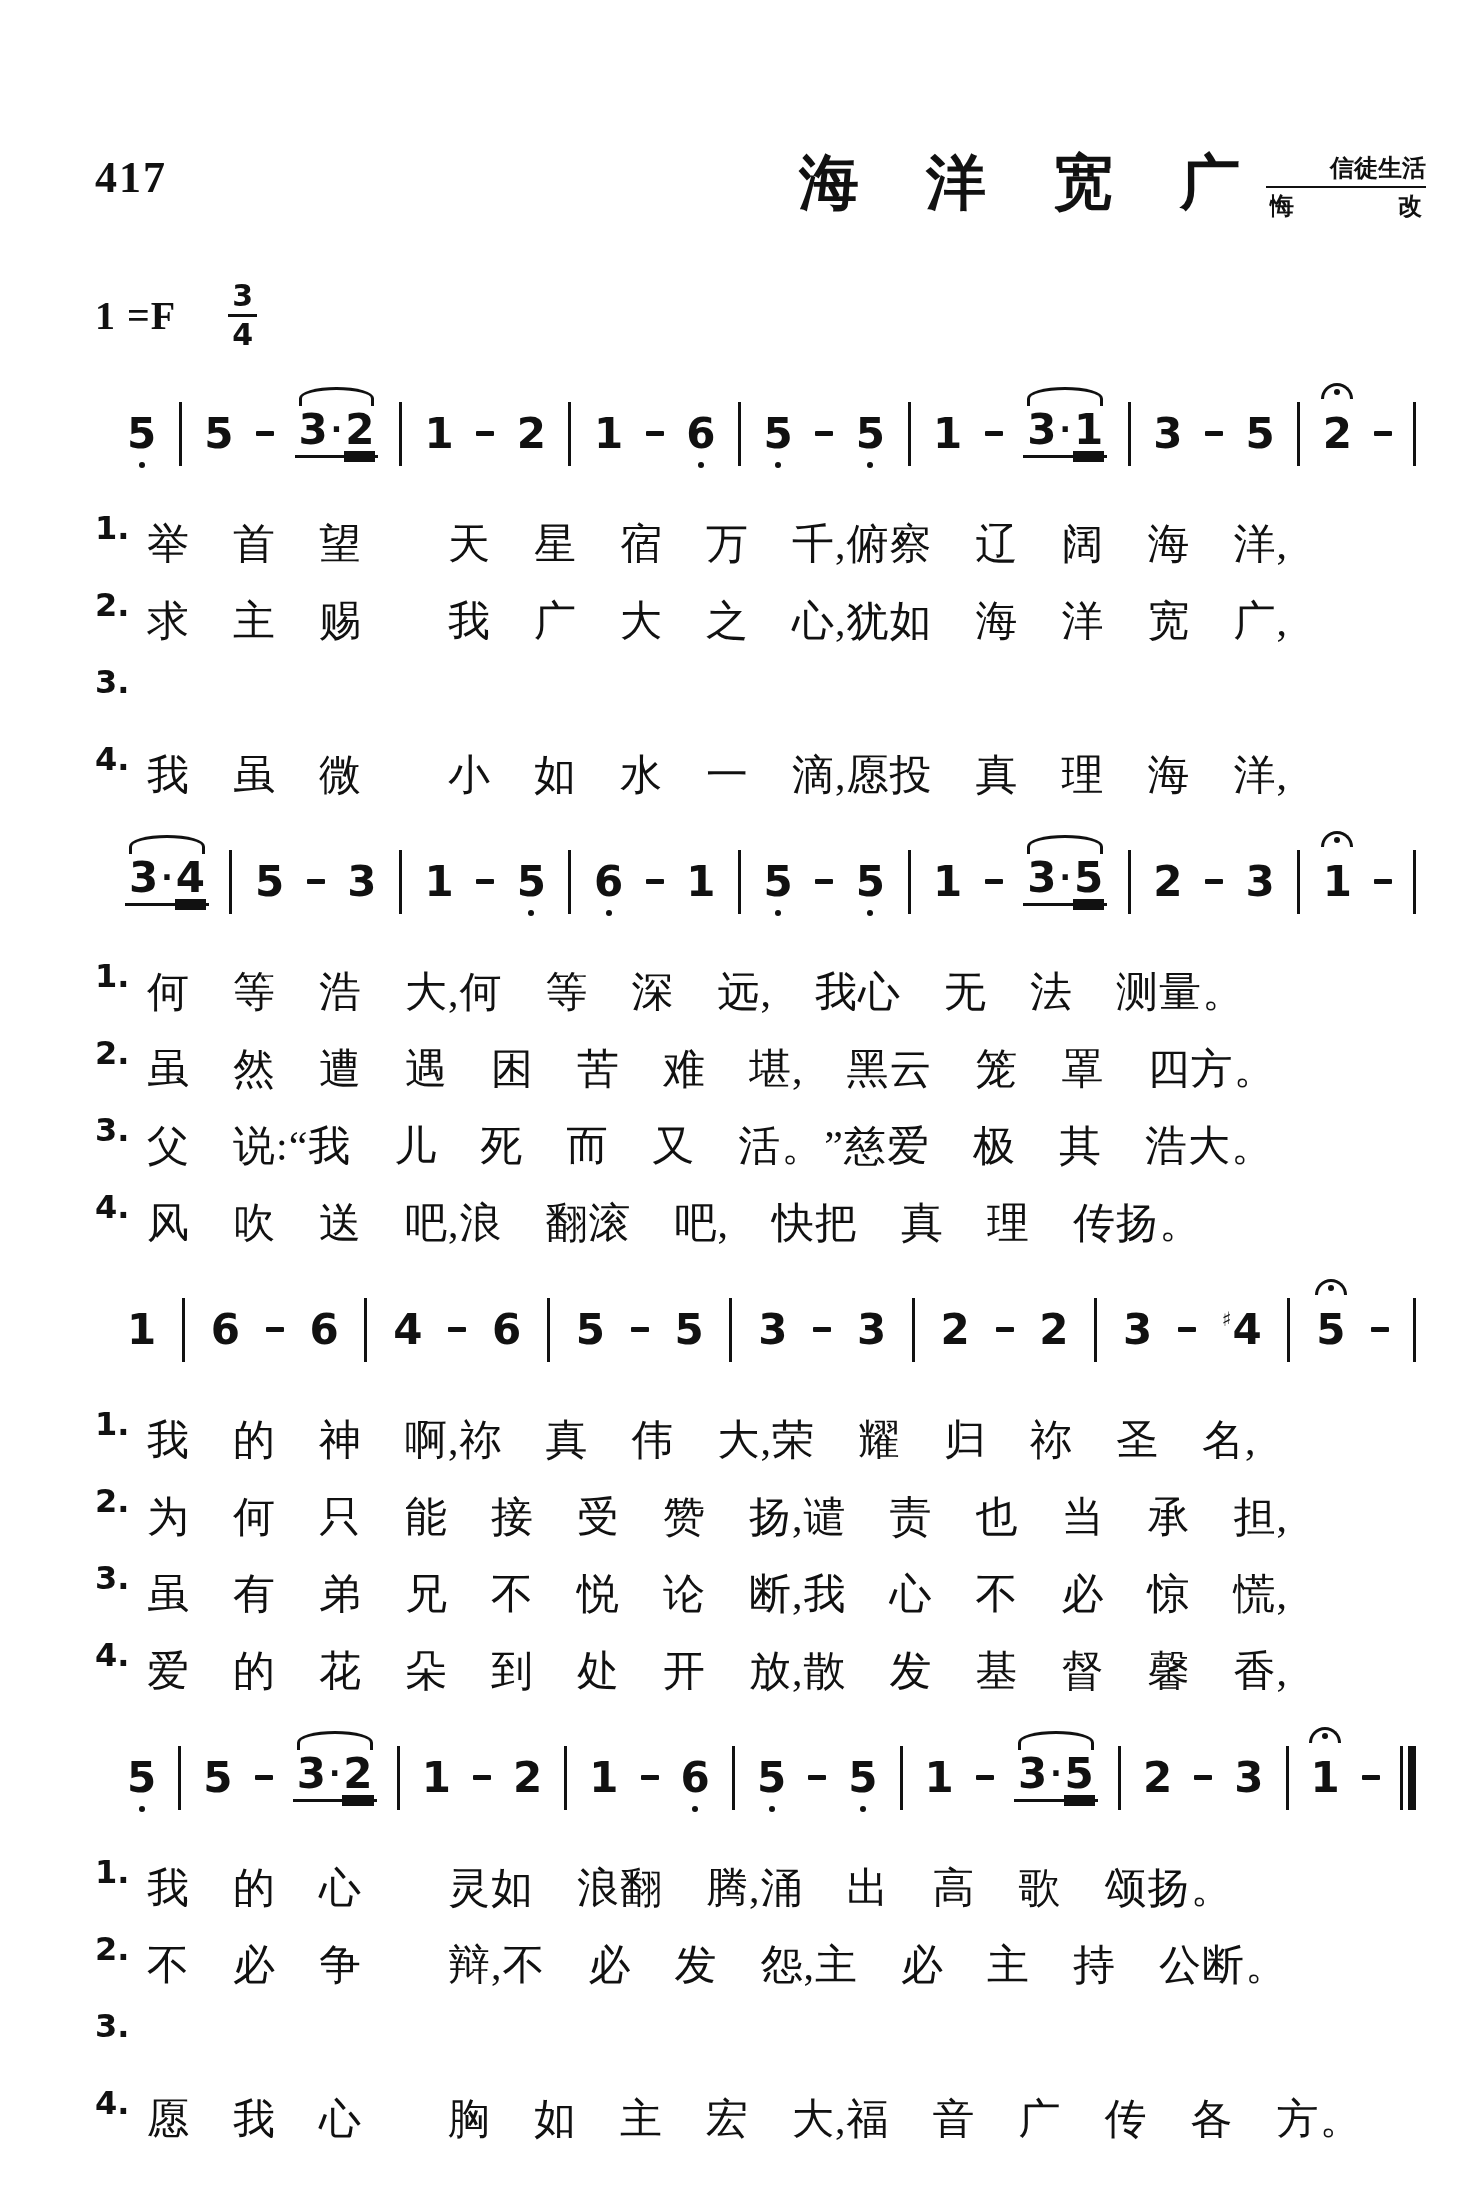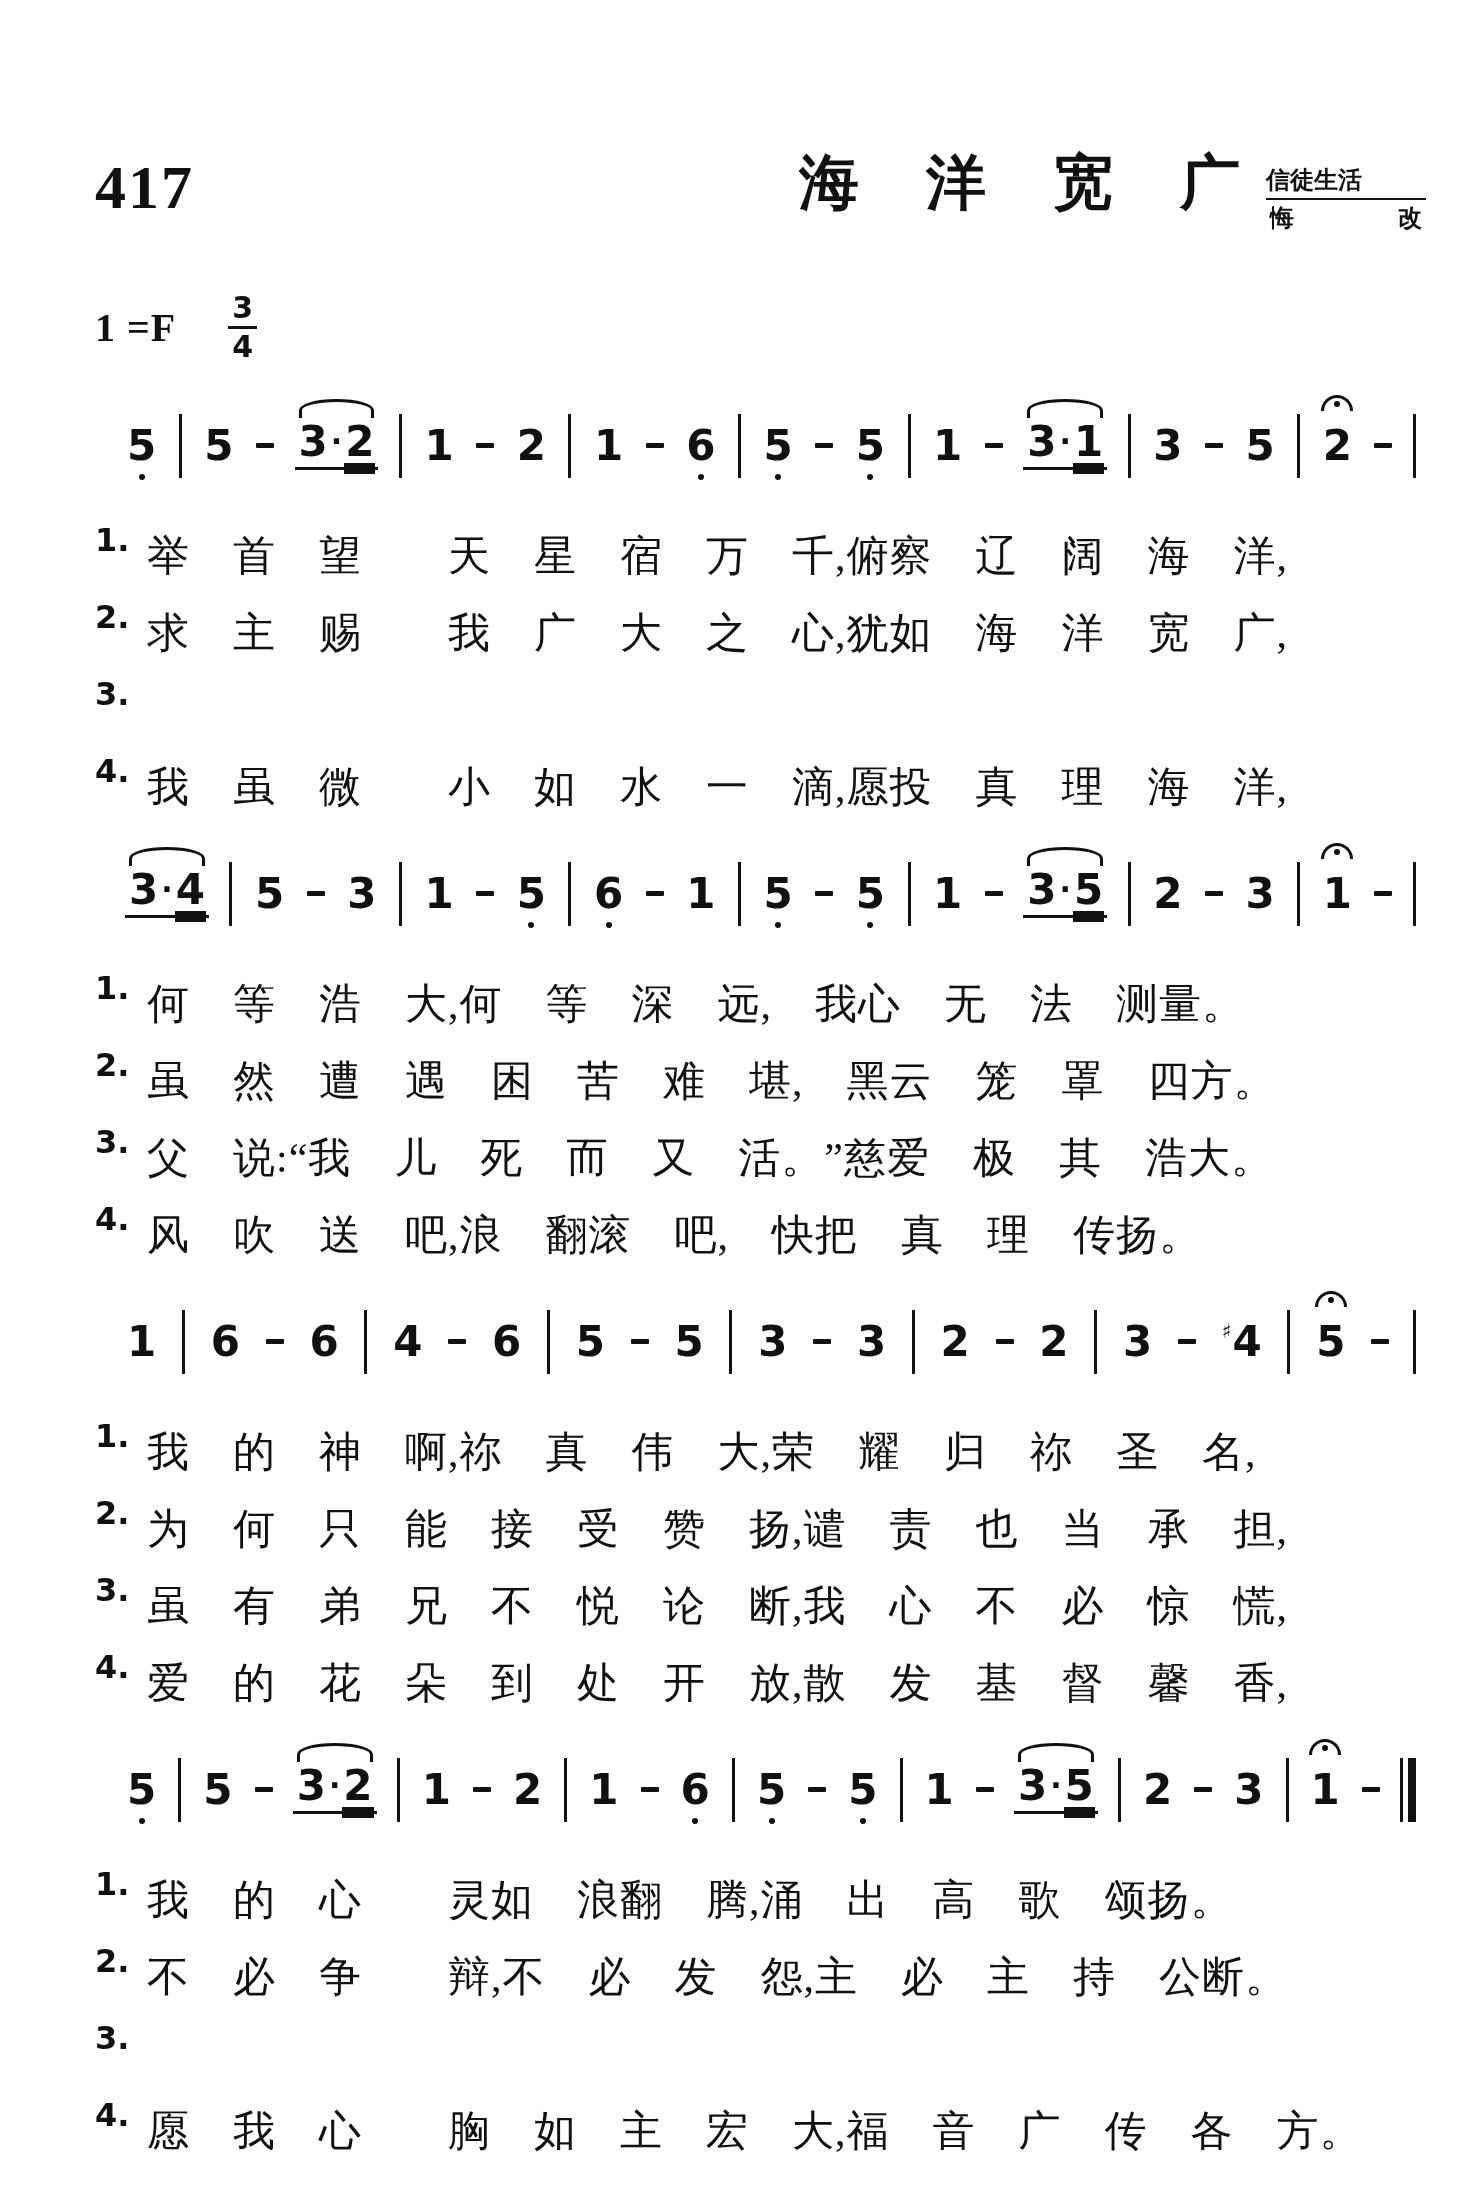--- a/index.html
+++ b/index.html
@@ -4,23 +4,23 @@
 <style>
   html,body{margin:0;padding:0;background:#e8e8e8;}
   .page{
     width:1476px;height:2185px;background:#ffffff;margin:0 auto;
     box-sizing:border-box;padding:150px 50px 40px 95px;
     font-family:"Liberation Serif","DejaVu Serif",serif;color:#111;
     position:relative;overflow:hidden;
   }
   
   .hdr{display:flex;align-items:flex-start;}
-  .hymn-no{font-size:62px;font-weight:bold;letter-spacing:2px;line-height:1;padding-top:6px;}
+  .hymn-no{font-size:44px;font-weight:bold;letter-spacing:2px;line-height:1;padding-top:6px;}
   .title{flex:1;text-align:right;font-size:60px;font-weight:bold;letter-spacing:26px;line-height:1.1;white-space:nowrap;padding-left:40px;}
-  .cat{width:160px;font-size:24px;font-weight:bold;text-align:left;line-height:1.35;margin-top:14px;}
+  .cat{width:160px;font-size:24px;font-weight:bold;text-align:right;line-height:1.35;margin-top:2px;}
   .cat-top{border-bottom:2px solid #111;padding-bottom:2px;}
   .cat-bot{display:flex;justify-content:space-between;padding:2px 4px 0 4px;}
   
   .keyrow{margin-top:58px;display:flex;align-items:center;font-weight:bold;}
   .keysig{font-size:40px;letter-spacing:1px;}
   .meter{display:inline-flex;flex-direction:column;align-items:center;margin-left:52px;font-size:30px;line-height:1;font-family:"DejaVu Sans",sans-serif;}
   .meter .mtop{padding:0 4px 3px;border-bottom:3px solid #111;}
   .meter .mbot{padding:3px 4px 0;}
   
   .mline{

